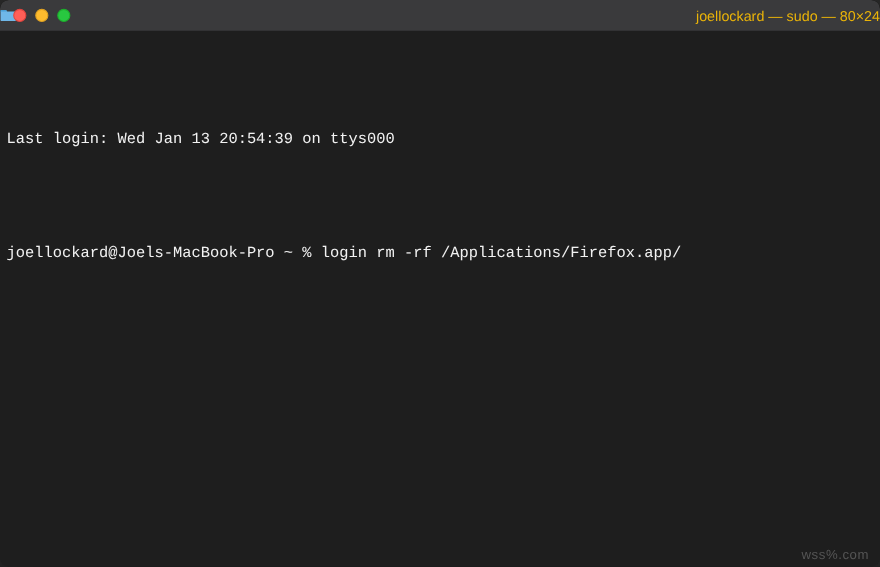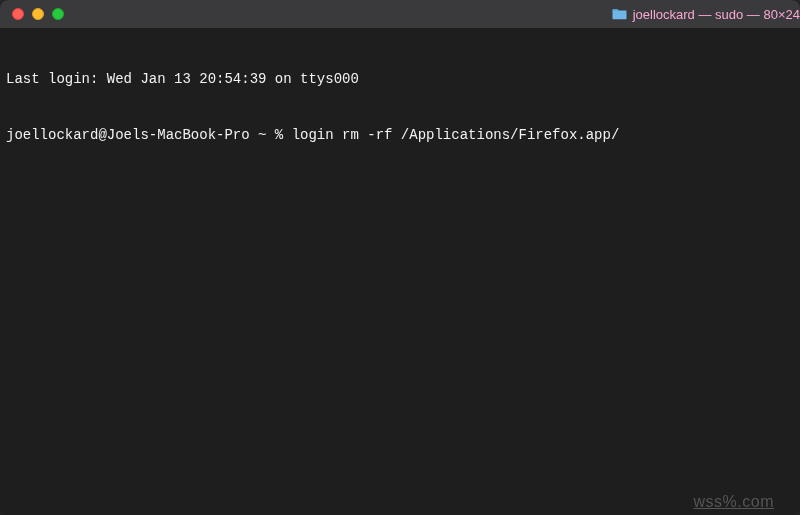--- a/index.html
+++ b/index.html
@@ -45,44 +45,45 @@
       width: 12px;
       height: 12px;
       border-radius: 50%;
     }
     .close { background: #ff5f57; border: 0.5px solid #e0443e; }
     .minimize { background: #febc2e; border: 0.5px solid #dea123; }
     .zoom { background: #28c840; border: 0.5px solid #1dad2c; }
     .title-wrap {
       flex: 1;
       display: flex;
-      justify-content: flex-end;
+      justify-content: space-between;
       align-items: center;
       gap: 6px;
-      color: #f9a8d4;
+      color: #eab308;
       font-family: -apple-system, BlinkMacSystemFont, "Helvetica Neue", sans-serif;
       font-size: 13px;
       font-weight: 500;
     }
     .folder-icon {
       width: 15px;
       height: 12px;
       display: inline-block;
     }
     .folder-icon svg { display: block; }
     .terminal-body {
       padding: 4px 6px;
       color: #f2f2f2;
       font-size: 14px;
       line-height: 1.35;
       white-space: pre;
       font-family: "SF Mono", Menlo, Monaco, "Courier New", monospace;
     }
     .line {
       display: block;
+      margin-top: 48px;
     }
     .cursor-key {
       display: inline-block;
       background: #bfbfbf;
       color: #1e1e1e;
       width: 11px;
       height: 17px;
       line-height: 17px;
       vertical-align: text-bottom;
       position: relative;
@@ -90,26 +91,25 @@
       margin-left: 1px;
     }
     .cursor-key svg {
       position: absolute;
       top: 1px;
       left: 1px;
     }
     .watermark {
       position: absolute;
       bottom: 4px;
-      right: 26px;
+      right: 10px;
       font-family: -apple-system, sans-serif;
-      font-size: 16px;
+      font-size: 12px;
       color: #555;
       letter-spacing: 0.5px;
-      text-decoration: underline;
     }
   </style>
 </head>
 <body>
 
 <div class="window">
   <div class="titlebar">
     <div class="traffic-lights">
       <div class="traffic-light close"></div>
       <div class="traffic-light minimize"></div>

